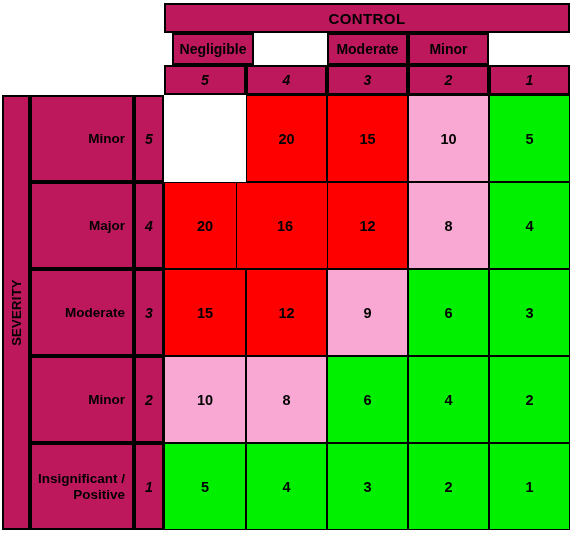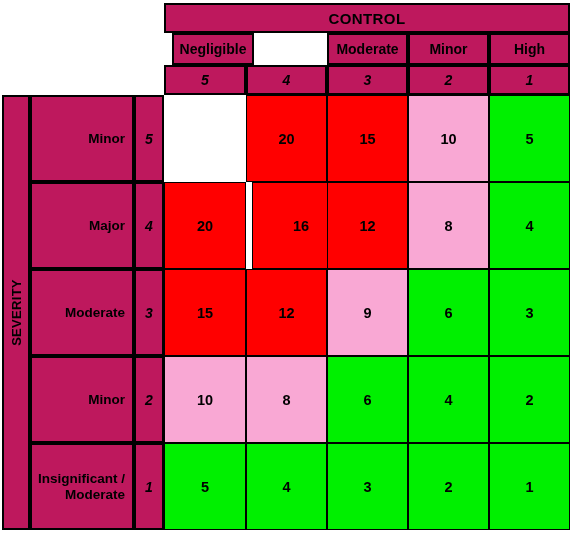--- a/index.html
+++ b/index.html
@@ -31,21 +31,20 @@
 
 <div id="matrix-root">
     <div class="cellbox hdr-control" style="left: 164px; top: 3px; width: 406px; height: 30px;">CONTROL</div>
     <div class="cellbox hdr-label" style="left: 172px; top: 33px; width: 82px; height: 32px;">Negligible</div>
     <div class="cellbox hdr-rank" style="left: 164px; top: 65px; width: 82px; height: 30px;">5</div>
     <div class="cellbox hdr-rank" style="left: 246px; top: 65px; width: 81px; height: 30px;">4</div>
     <div class="cellbox hdr-label" style="left: 327px; top: 33px; width: 81px; height: 32px;">Moderate</div>
     <div class="cellbox hdr-rank" style="left: 327px; top: 65px; width: 81px; height: 30px;">3</div>
     <div class="cellbox hdr-label" style="left: 408px; top: 33px; width: 81px; height: 32px;">Minor</div>
     <div class="cellbox hdr-rank" style="left: 408px; top: 65px; width: 81px; height: 30px;">2</div>
-    <div class="cellbox hdr-label" style="left: 489px; top: 33px; width: 81px; height: 32px;">High</div>
     <div class="cellbox hdr-rank" style="left: 489px; top: 65px; width: 81px; height: 30px;">1</div>
     <div class="cellbox sev-axis" style="left: 2px; top: 95px; width: 28px; height: 435px;">
       <span>SEVERITY</span>
     </div>
     <div class="cellbox sev-label" style="left: 30px; top: 95px; width: 104px; height: 87px;">
       <div style="white-space: pre-line;">Minor</div>
     </div>
     <div class="cellbox sev-rank" style="left: 134px; top: 95px; width: 30px; height: 87px;">5</div>
     <div class="cellbox sev-label" style="left: 30px; top: 182px; width: 104px; height: 87px;">
       <div style="white-space: pre-line;">Major</div>
@@ -54,29 +53,29 @@
     <div class="cellbox sev-label" style="left: 30px; top: 269px; width: 104px; height: 87px;">
       <div style="white-space: pre-line;">Moderate</div>
     </div>
     <div class="cellbox sev-rank" style="left: 134px; top: 269px; width: 30px; height: 87px;">3</div>
     <div class="cellbox sev-label" style="left: 30px; top: 356px; width: 104px; height: 87px;">
       <div style="white-space: pre-line;">Minor</div>
     </div>
     <div class="cellbox sev-rank" style="left: 134px; top: 356px; width: 30px; height: 87px;">2</div>
     <div class="cellbox sev-label" style="left: 30px; top: 443px; width: 104px; height: 87px;">
       <div style="white-space: pre-line;">Insignificant /
-Moderate</div>
+Positive</div>
     </div>
     <div class="cellbox sev-rank" style="left: 134px; top: 443px; width: 30px; height: 87px;">1</div>
     <div class="cellbox score red" style="left: 246px; top: 95px; width: 81px; height: 87px;">20</div>
     <div class="cellbox score red" style="left: 327px; top: 95px; width: 81px; height: 87px;">15</div>
     <div class="cellbox score yellow" style="left: 408px; top: 95px; width: 81px; height: 87px;">10</div>
     <div class="cellbox score green" style="left: 489px; top: 95px; width: 81px; height: 87px;">5</div>
     <div class="cellbox score red" style="left: 164px; top: 182px; width: 82px; height: 87px;">20</div>
-    <div class="cellbox score red" style="left: 252px; top: 182px; width: 98px; height: 87px;">16</div>
+    <div class="cellbox score red" style="left: 236px; top: 182px; width: 98px; height: 87px;">16</div>
     <div class="cellbox score red" style="left: 327px; top: 182px; width: 81px; height: 87px;">12</div>
     <div class="cellbox score yellow" style="left: 408px; top: 182px; width: 81px; height: 87px;">8</div>
     <div class="cellbox score green" style="left: 489px; top: 182px; width: 81px; height: 87px;">4</div>
     <div class="cellbox score red" style="left: 164px; top: 269px; width: 82px; height: 87px;">15</div>
     <div class="cellbox score red" style="left: 246px; top: 269px; width: 81px; height: 87px;">12</div>
     <div class="cellbox score yellow" style="left: 327px; top: 269px; width: 81px; height: 87px;">9</div>
     <div class="cellbox score green" style="left: 408px; top: 269px; width: 81px; height: 87px;">6</div>
     <div class="cellbox score green" style="left: 489px; top: 269px; width: 81px; height: 87px;">3</div>
     <div class="cellbox score yellow" style="left: 164px; top: 356px; width: 82px; height: 87px;">10</div>
     <div class="cellbox score yellow" style="left: 246px; top: 356px; width: 81px; height: 87px;">8</div>

